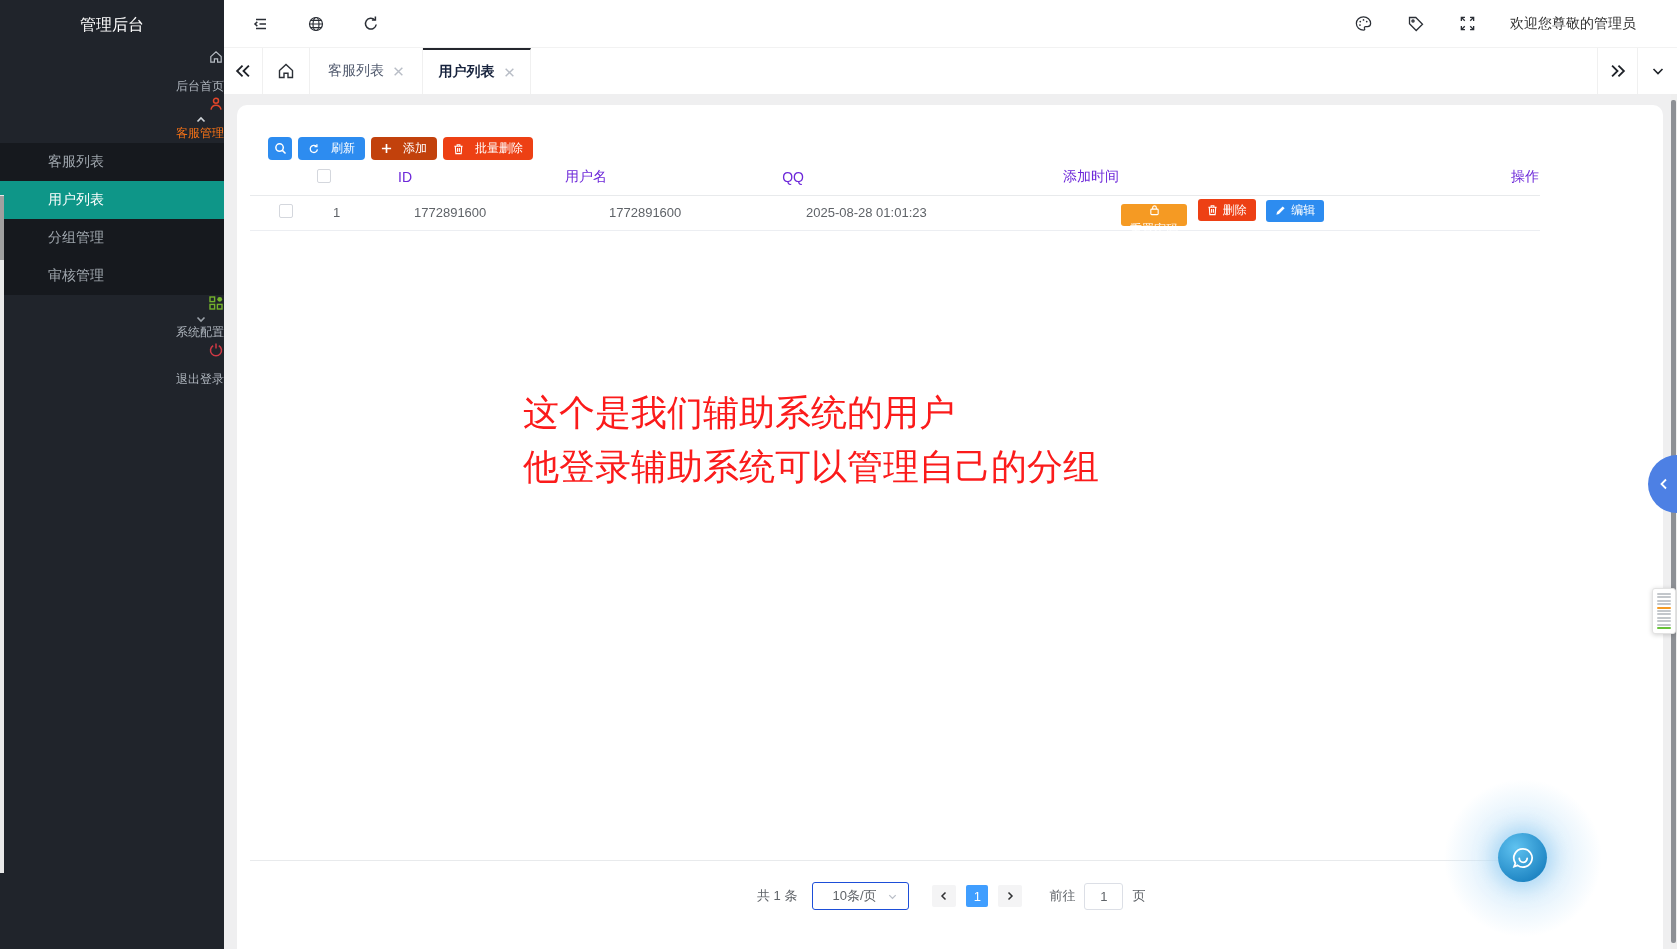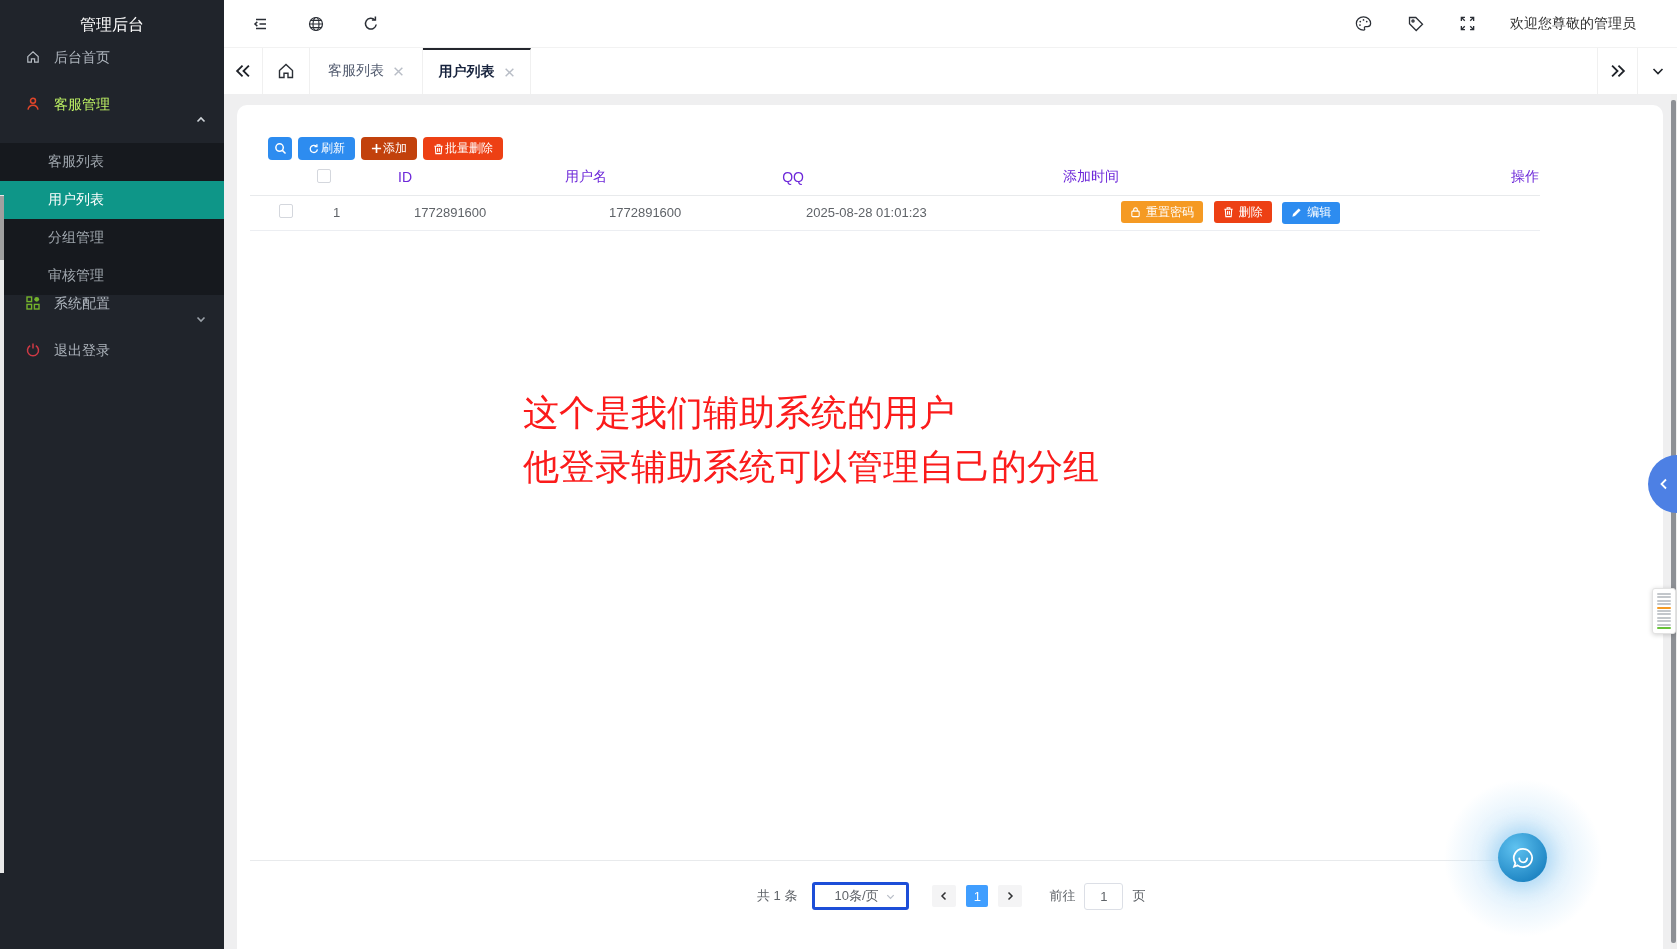--- a/index.html
+++ b/index.html
@@ -3,23 +3,23 @@
 <meta charset="utf-8">
 <style>
   html,body{margin:0;padding:0;width:1677px;height:949px;overflow:hidden;
     background:#efeff0;font-family:"Liberation Sans","DejaVu Sans",sans-serif;}
   *{box-sizing:border-box;}
   svg{display:block;}
 
   
   .sidebar{position:absolute;left:0;top:0;width:224px;height:949px;background:#20242b;z-index:3;}
   .side-title{height:49px;line-height:49px;text-align:center;color:#fff;font-size:16px;}
-  .menu-item{position:relative;height:47px;display:flex;align-items:flex-start;padding-left:25px;gap:13px;
-    font-size:14px;color:#aeb5bd;cursor:pointer;}
-  .menu-item.lit{color:#bef264;}
+  .menu-item{position:relative;height:47px;display:flex;align-items:flex-end;padding-left:25px;gap:13px;
+    font-size:12px;color:#aeb5bd;cursor:pointer;flex-direction:column;}
+  .menu-item.lit{color:#f97316;}
   .menu-item .chev{position:absolute;right:17px;top:18px;}
   .submenu{background:#16191e;}
   .sub-item{height:38px;display:flex;align-items:center;padding-left:48px;font-size:14px;color:#9fa6ad;cursor:pointer;}
   .sub-item.active{background:#0e9688;color:#fff;}
   .side-scroll{position:absolute;left:0;top:195px;width:4px;height:678px;background:#e9e9e9;}
   .side-scroll-thumb{position:absolute;left:0;top:1px;width:4px;height:64px;background:#a0a0a0;}
 
   
   .topbar{position:absolute;left:224px;top:0;width:1453px;height:48px;background:#fff;
     display:flex;align-items:center;border-bottom:1px solid #f2f2f2;z-index:2;}
@@ -36,49 +36,49 @@
   .tab{width:113px;gap:9px;font-size:14px;color:#515a6e;position:relative;}
   .tab.active{width:108px;border-top:2px solid #23262d;color:#17233d;font-weight:600;}
   .tabbar-right{margin-left:auto;display:flex;}
   .cell-right{width:40px;border-left:1px solid #f0f0f0;border-right:none;}
 
   
   .card{position:absolute;left:237px;top:105px;width:1426px;height:844px;background:#fff;
     border-radius:10px 10px 0 0;z-index:1;}
   .toolbar{position:absolute;left:31px;top:32px;display:flex;gap:6px;}
   .btn{height:23px;border-radius:4px;color:#fff;font-size:12px;display:inline-flex;align-items:center;
-    justify-content:center;gap:1px;padding:0 10px;border:none;cursor:pointer;font-family:Liberation Sans, sans-serif;}
+    justify-content:center;gap:11px;padding:0 10px;border:none;cursor:pointer;font-family:Liberation Sans, sans-serif;}
   .btn-search{width:24px;padding:0;background:#2d8cf0;}
   .btn-refresh{background:#2d8cf0;}
   .btn-add{background:#c2410c;}
   .btn-batch{background:#ed4014;}
 
   .tbl-wrap{position:absolute;left:13px;top:55px;width:1290px;}
   table{border-collapse:collapse;width:100%;table-layout:fixed;}
   th{height:35px;text-align:right;color:#6d28d9;font-size:14px;font-weight:normal;border-bottom:1px solid #e8eaec;}
   td{height:35px;color:#5f6368;font-size:13px;border-bottom:1px solid #eceef2;}
   .col-check{width:82px;}.col-id{width:81px;}.col-user{width:195px;}.col-qq{width:197px;}
   .col-time{width:315px;}.col-op{width:420px;}
   .cell-check{padding-left:29px;}
   .cbx{display:inline-block;width:14px;height:14px;border:1px solid #d4d7dd;border-radius:2px;background:#fff;cursor:pointer;}
   .abtn{height:22px;border-radius:3px;font-size:12px;color:#fff;display:inline-flex;align-items:center;
     gap:5px;padding:0 9px;margin-right:7px;border:none;cursor:pointer;font-family:inherit;}
-  .abtn-reset{background:#f59a23;}
+  .abtn-reset{background:#f59a23;flex-direction:column;}
   .abtn-del{background:#ed4014;}
   .abtn-edit{background:#2d8cf0;}
 
   .annotation{position:absolute;left:286px;top:281px;color:#fb1b1b;font-size:36px;line-height:54px;white-space:nowrap;}
 
   .bottom-divider{position:absolute;left:13px;top:755px;width:1290px;height:1px;background:#e8eaec;}
 
   
   .pager{position:absolute;left:520px;top:777px;height:28px;display:flex;align-items:center;
     font-size:13px;color:#5f6368;}
   .pg-total{margin-right:15px;}
-  .page-select{width:97px;height:28px;border:3px solid #1d4ed8;border-radius:3px;display:flex;align-items:center;
+  .page-select{width:97px;height:28px;border:1px solid #1d4ed8;border-radius:3px;display:flex;align-items:center;
     justify-content:space-between;padding:0 10px 0 19px;color:#5f6368;cursor:pointer;margin-right:18px;background:#fff;}
   .pg-btn{min-width:22px;height:22px;border-radius:2px;background:#f4f4f5;display:flex;align-items:center;
     justify-content:center;margin:0 5px;cursor:pointer;border:none;}
   .pg-btn.active{background:#409eff;color:#fff;font-size:13px;}
   .pg-goto{margin-left:22px;}
   .pg-input{width:39px;height:27px;border:1px solid #dcdfe6;border-radius:3px;text-align:center;
     font-size:13px;color:#5f6368;margin:0 9px;font-family:inherit;outline:none;}
 
   
   .page-scrollbar{position:absolute;right:0;top:94px;width:6px;height:855px;background:#eeeeee;z-index:4;}

